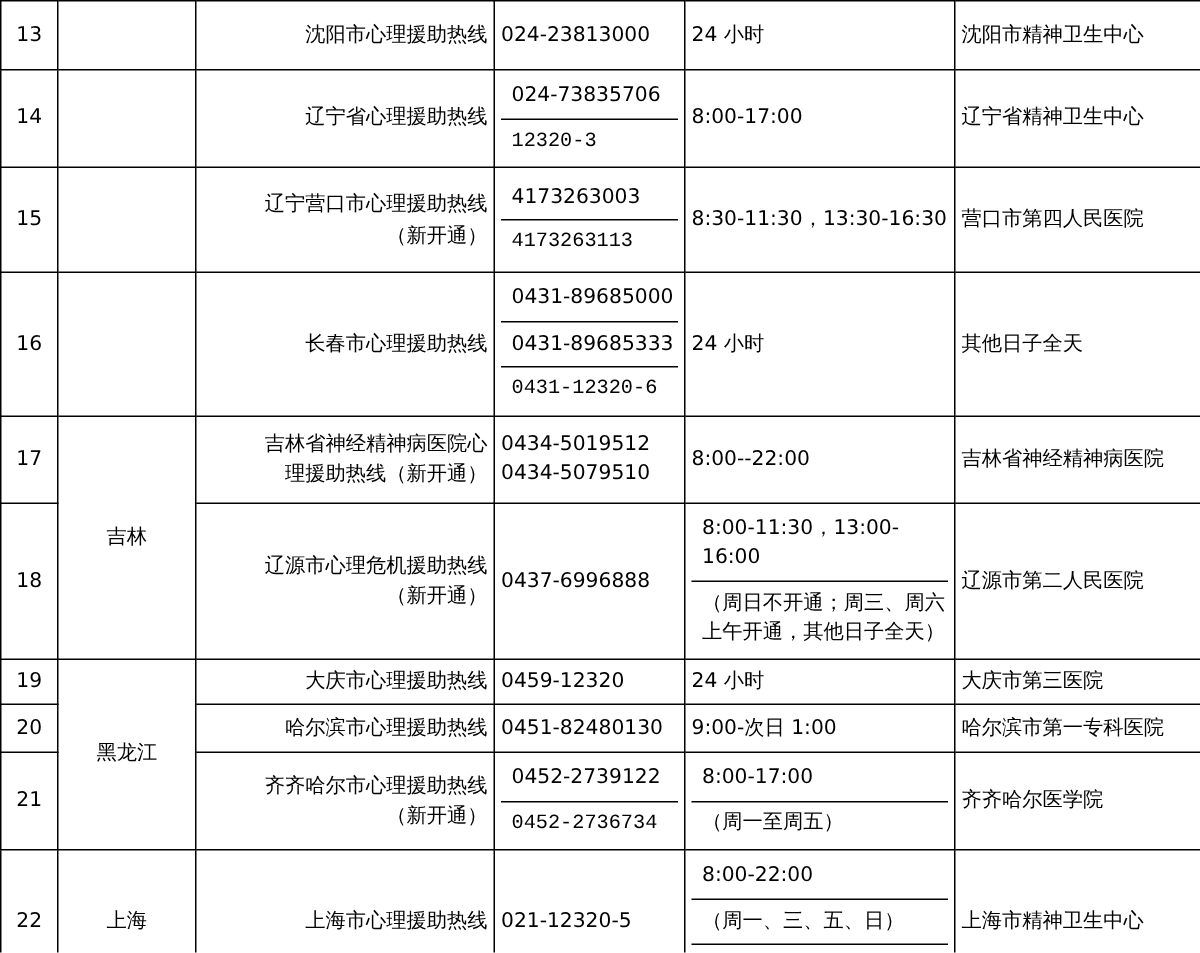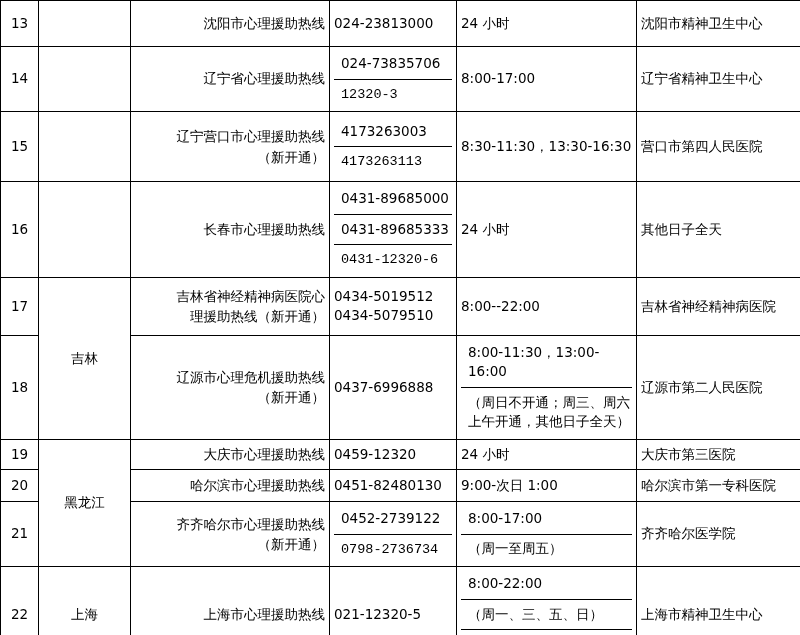--- a/index.html
+++ b/index.html
@@ -192,21 +192,21 @@
 
     <tr style="height:62px;">
       <td class="no">21</td>
       <td class="name">
         <span class="two-line">齐齐哈尔市心理援助热线</span><br>
         <span class="two-line">（新开通）</span>
       </td>
       <td class="phone pad-cell">
         <span class="stack">
           <span class="line">0452-2739122</span>
-          <span class="line">0798-2736734</span>
+          <span class="line">0452-2736734</span>
         </span>
       </td>
       <td class="time pad-cell">
         <span class="stack">
           <span class="line">8:00-17:00</span>
           <span class="line">（周一至周五）</span>
         </span>
       </td>
       <td class="org">齐齐哈尔医学院</td>
     </tr>

